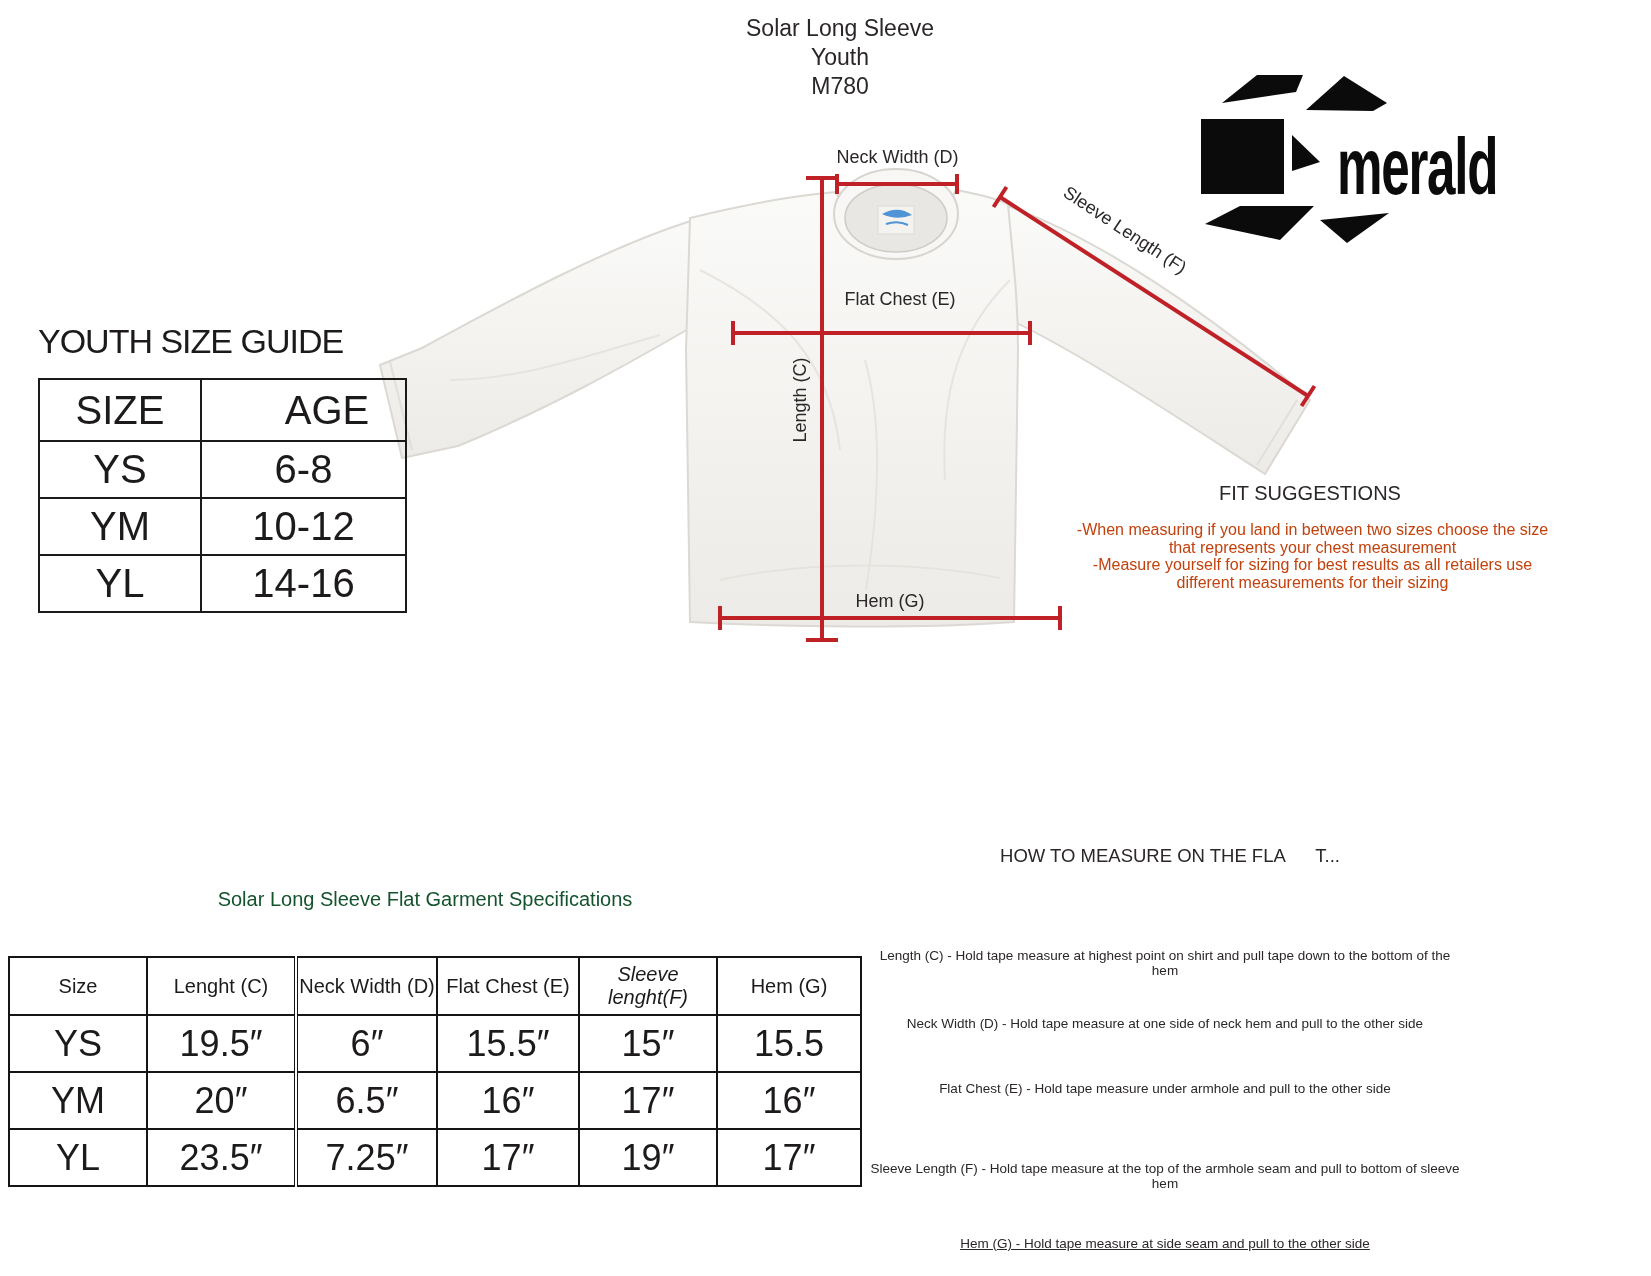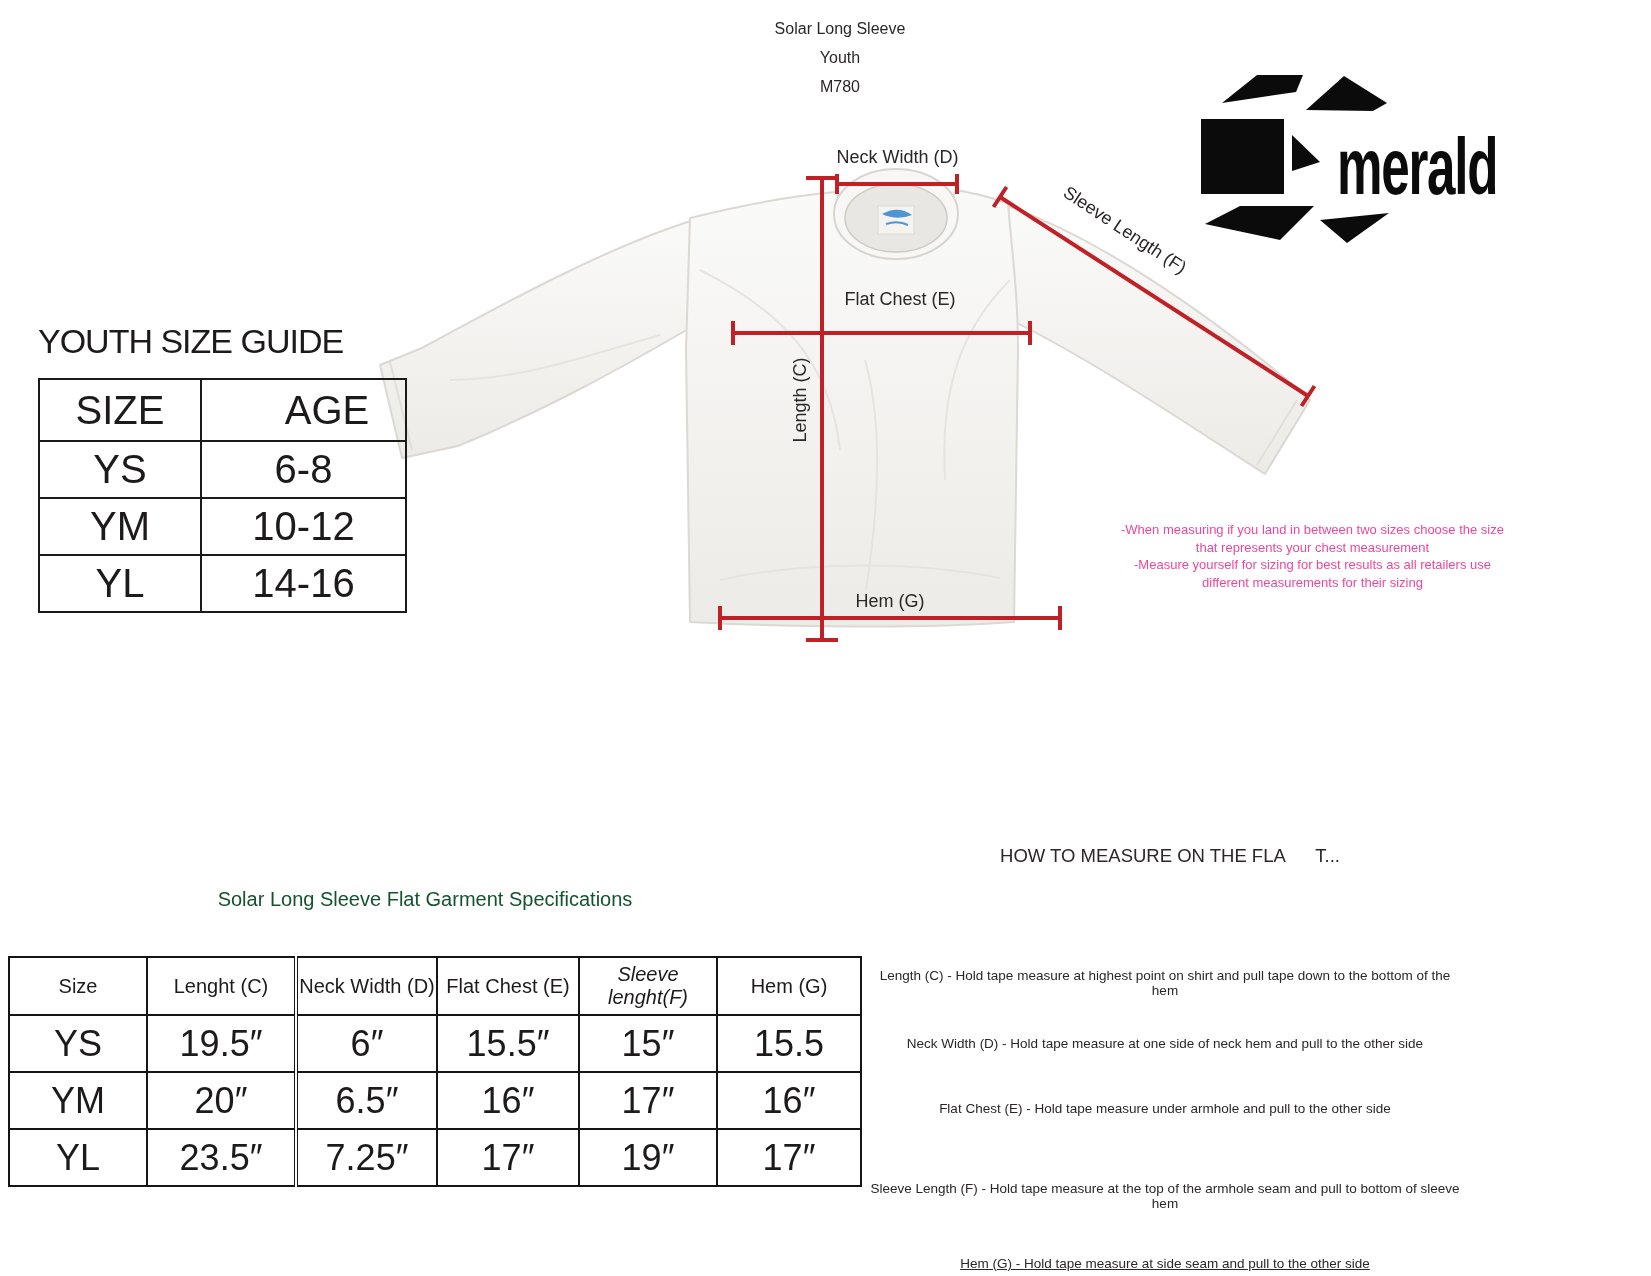--- a/index.html
+++ b/index.html
@@ -3,41 +3,41 @@
 <meta charset="utf-8">
 <style>
   html,body{margin:0;padding:0;background:#ffffff;}
   #canvas{
     position:relative;width:1651px;height:1276px;background:#ffffff;overflow:hidden;
     font-family:"Liberation Sans","DejaVu Sans",sans-serif;color:#272325;
   }
   .abs{position:absolute;}
 
   
-  #title-block{left:640px;top:14px;width:400px;font-size:16px;line-height:29px;text-align:center;color:#2b2729;}
+  #title-block{left:640px;top:14px;width:400px;font-size:23px;line-height:29px;text-align:center;color:#2b2729;}
 
   
   #logo-icon{left:1197px;top:68px;}
   #logo-text{
     left:1337px;top:127px;font-size:80px;line-height:80px;font-weight:bold;color:#0b0b0b;
     transform:scaleX(0.64);transform-origin:left top;letter-spacing:-2px;white-space:nowrap;
   }
 
   
   #shirt-svg{left:360px;top:150px;}
   .meas-label{font-size:18px;color:#2b2728;white-space:nowrap;}
   #label-neck{left:795px;top:147px;width:205px;text-align:center;}
   #label-chest{left:795px;top:289px;width:210px;text-align:center;}
   #label-length{left:740px;top:390px;width:120px;height:20px;text-align:center;transform:rotate(-90deg);}
   #label-hem{left:795px;top:591px;width:190px;text-align:center;}
   #label-sleeve{left:1025px;top:220px;width:200px;height:20px;text-align:center;transform:rotate(33.5deg);}
 
   
   #fit-title{left:1110px;top:482px;width:400px;font-size:20px;text-align:center;color:#2b2729;}
-  #fit-body{left:1075px;top:521px;width:475px;font-size:13px;line-height:17.5px;text-align:center;color:#ec4899;}
+  #fit-body{left:1075px;top:521px;width:475px;font-size:16px;line-height:17.5px;text-align:center;color:#c2410c;}
 
   
   #ysg-title{left:38px;top:322px;width:322px;font-size:34px;letter-spacing:-1px;color:#1d1a1b;white-space:nowrap;}
   #ysg-table{left:38px;top:378px;border-collapse:collapse;}
   #ysg-table td{
     border:2px solid #1a1a1a;text-align:center;vertical-align:middle;
     font-size:40px;color:#1d1a1b;padding:0;
   }
   #ysg-table .c1{width:160px;}
   #ysg-table .c2{width:156px;padding-left:47px;}
@@ -50,21 +50,21 @@
   #spec-table td{
     border:2px solid #151515;text-align:center;vertical-align:middle;padding:0;color:#1d1a1b;
   }
   #spec-table tr.hdr td{font-size:20px;height:56px;}
   #spec-table tr.data td{font-size:36px;height:55px;}
   #spec-table td.dbl{border-left:4px double #151515;}
   #spec-table .w1{width:136px;}.w2{width:146px;}.w3{width:138px;}.w4{width:140px;}.w5{width:136px;font-style:italic;}.w6{width:142px;}
 
   
   #htm-title{left:880px;top:845px;width:580px;font-size:18.5px;text-align:center;color:#2b2729;white-space:pre;}
-  .htm-line{left:865px;width:600px;font-size:13.5px;text-align:center;color:#2b2729;margin-top:20px;}
+  .htm-line{left:865px;width:600px;font-size:13.5px;text-align:center;color:#2b2729;}
   #htm-l1{top:948px;}
   #htm-l2{top:1016px;}
   #htm-l3{top:1081px;}
   #htm-l4{top:1161px;}
   #htm-l5{top:1236px;text-decoration:underline;}
 </style>
 </head>
 <body>
 
 <div id="canvas">
@@ -144,20 +144,21 @@
       <path d="M941.5,256 L954.5,236"></path>
     </g>
   </svg>
 
   <div class="abs meas-label" id="label-neck">Neck Width (D)</div>
   <div class="abs meas-label" id="label-chest">Flat Chest (E)</div>
   <div class="abs meas-label" id="label-length">Length (C)</div>
   <div class="abs meas-label" id="label-hem">Hem (G)</div>
   <div class="abs meas-label" id="label-sleeve">Sleeve Length (F)</div>
 
+  <div class="abs" id="fit-title">FIT SUGGESTIONS</div>
   <div class="abs" id="fit-body">
     <div>-When measuring if you land in between two sizes choose the size</div>
     <div>that represents your chest measurement</div>
     <div>-Measure yourself for sizing for best results as all retailers use</div>
     <div>different measurements for their sizing</div>
   </div>
 
   <div class="abs" id="ysg-title">YOUTH SIZE GUIDE</div>
   <table class="abs" id="ysg-table">
     <tbody>

